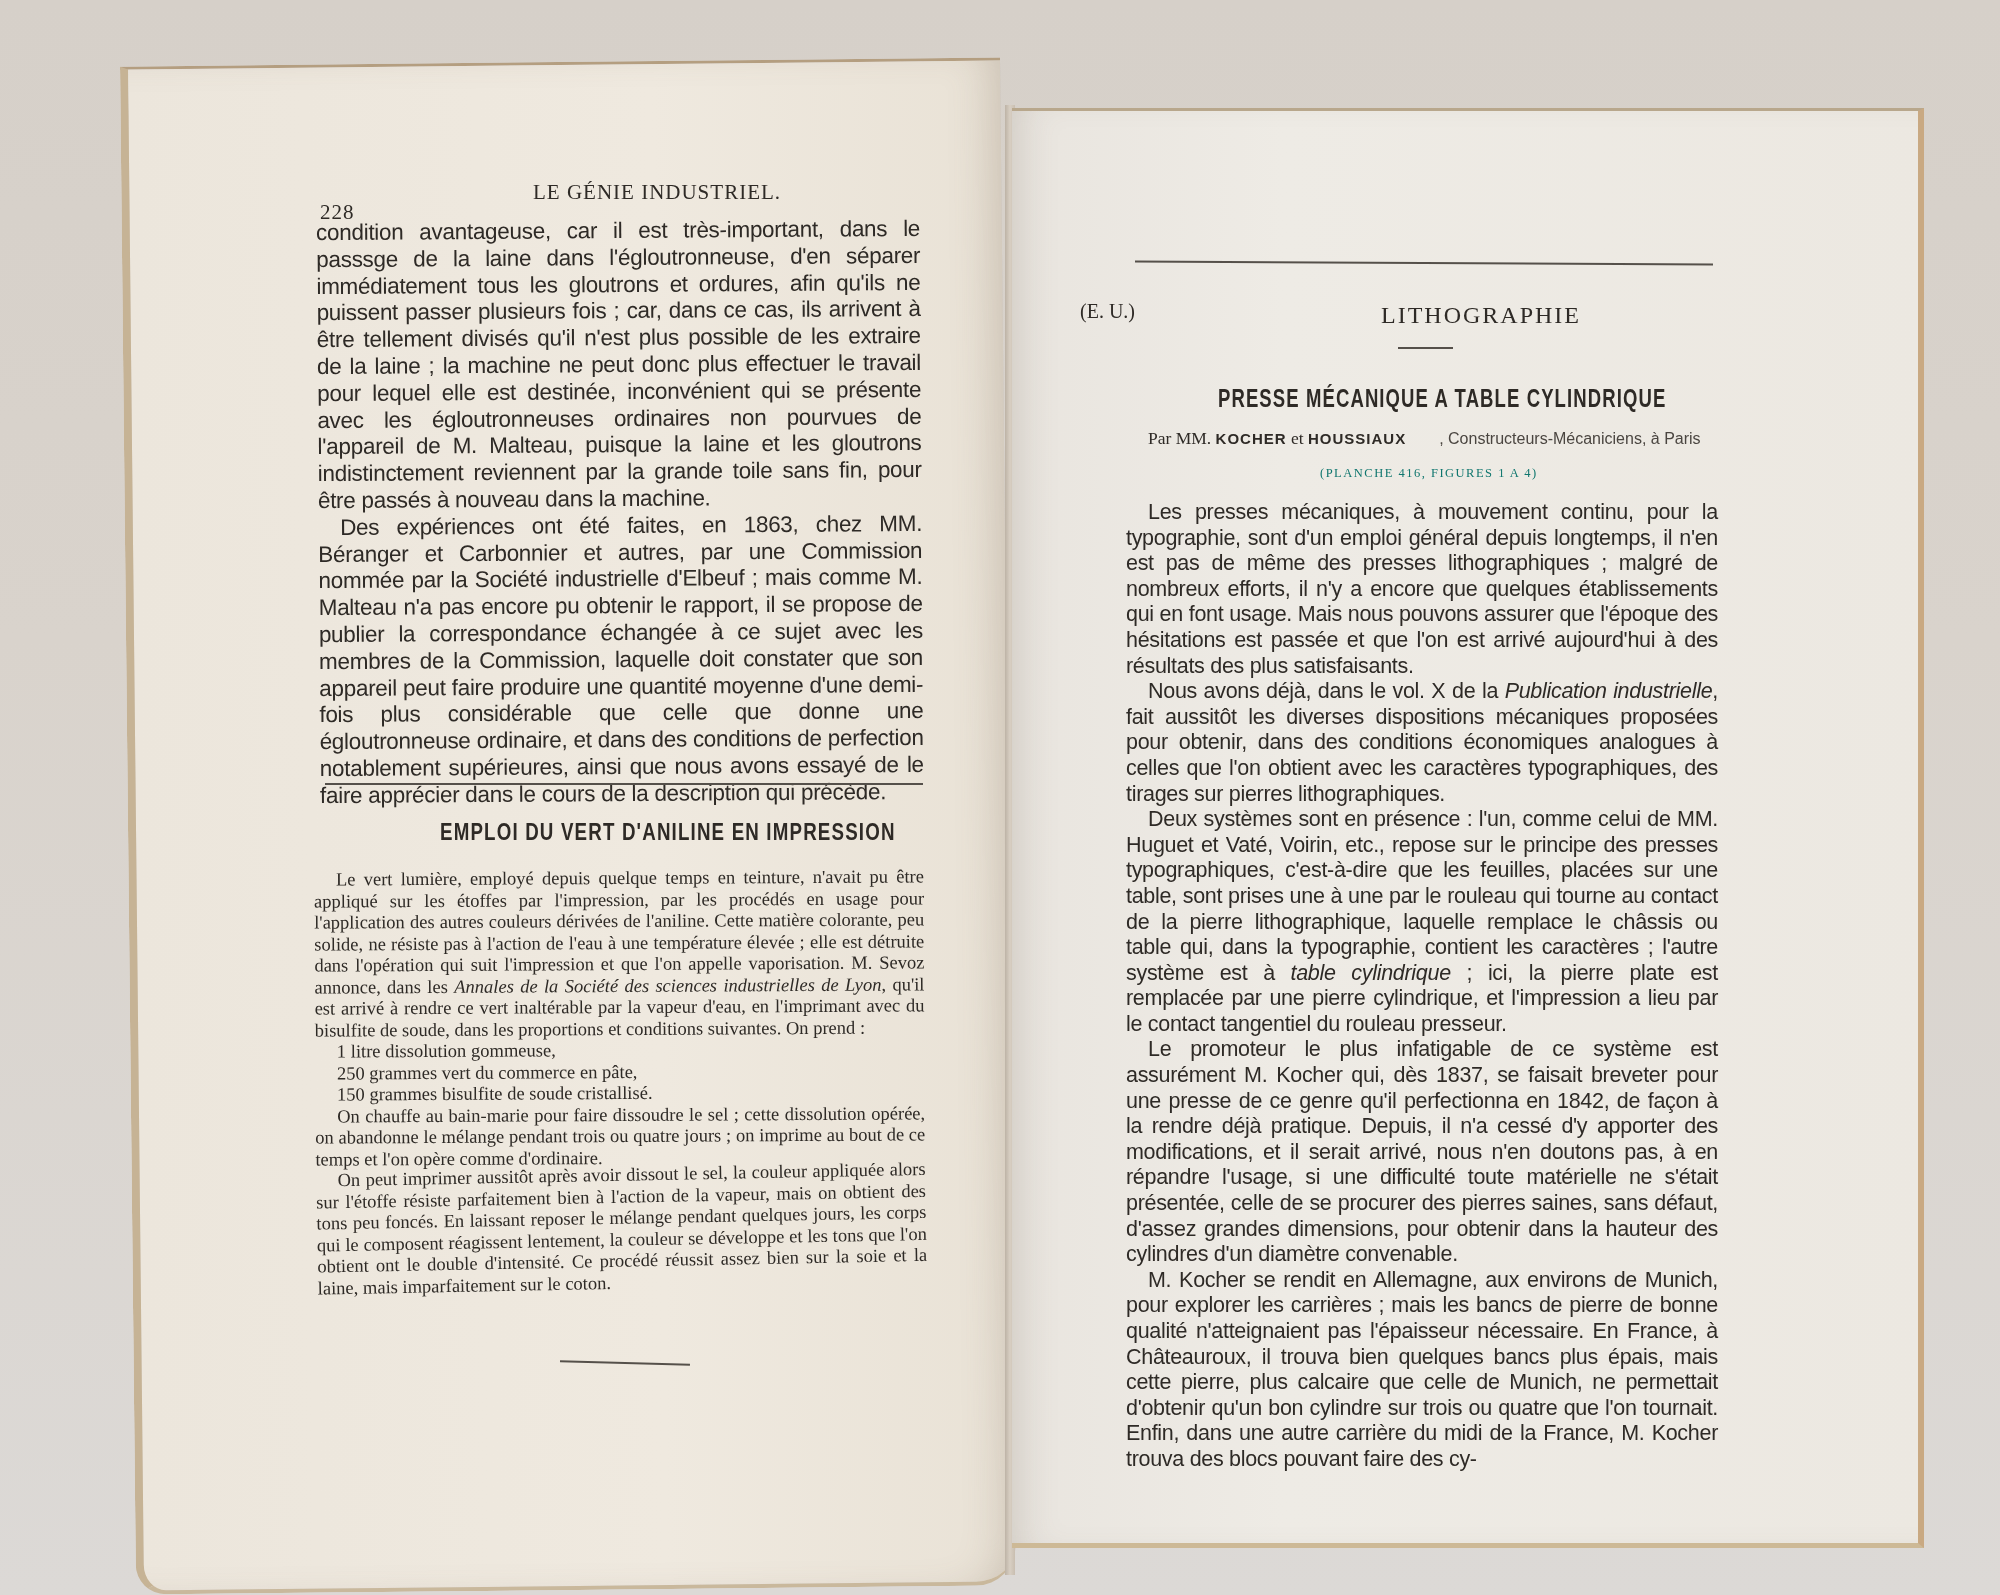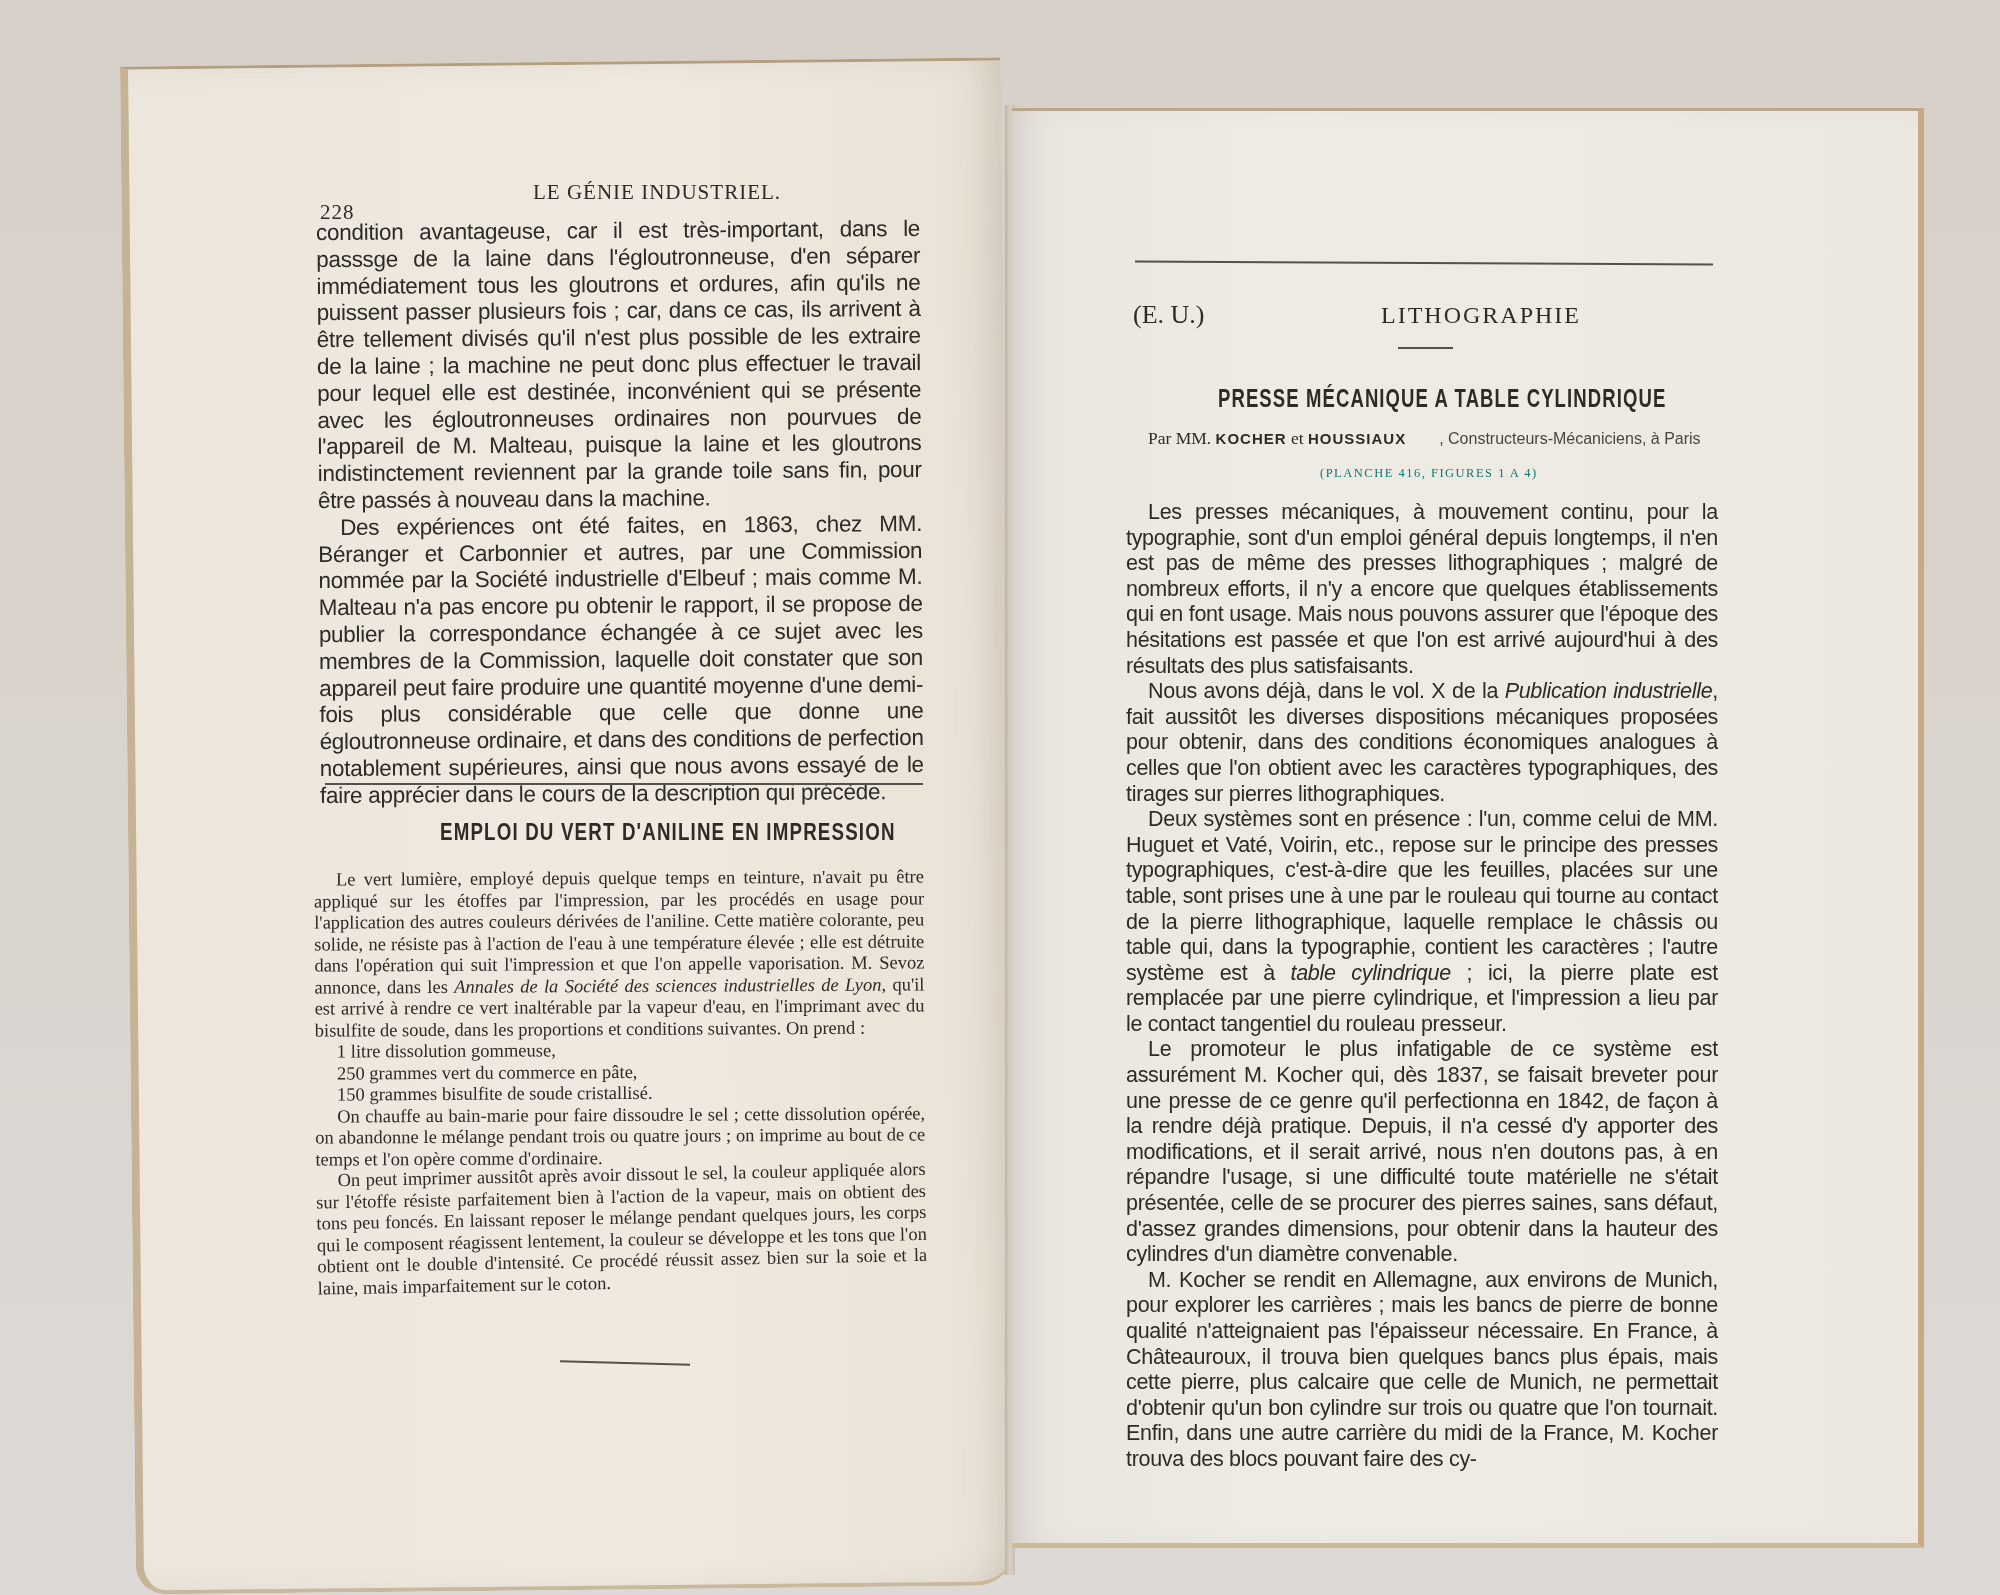--- a/index.html
+++ b/index.html
@@ -86,21 +86,21 @@
   <p class="indent">250 grammes vert du commerce en pâte,</p>
   <p class="indent">150 grammes bisulfite de soude cristallisé.</p>
   <p class="indent">On chauffe au bain-marie pour faire dissoudre le sel ; cette dissolution opérée, on abandonne le mélange pendant trois ou quatre jours ; on imprime au bout de ce temps et l'on opère comme d'ordinaire.</p>
   <p class="indent" style="transform:rotate(-0.8deg); transform-origin:left top;">On peut imprimer aussitôt après avoir dissout le sel, la couleur appliquée alors sur l'étoffe résiste parfaitement bien à l'action de la vapeur, mais on obtient des tons peu foncés. En laissant reposer le mélange pendant quelques jours, les corps qui le composent réagissent lentement, la couleur se développe et les tons que l'on obtient ont le double d'intensité. Ce procédé réussit assez bien sur la soie et la laine, mais imparfaitement sur le coton.</p>
 </div>
 
 <div class="rule" style="left:560px; top:1362px; width:130px; height:1.5px; transform:rotate(1.5deg);"></div>
 
 <div class="rule" style="left:1135px; top:262px; width:578px; transform:rotate(0.3deg);"></div>
 
-<div style="position:absolute; left:1133px; top:300px; font-size:26px;">(E. U.)</div>
+<div style="position:absolute; left:1080px; top:300px; font-size:20px;">(E. U.)</div>
 <div style="position:absolute; left:1381px; top:302px; font-size:24px; letter-spacing:2px;">LITHOGRAPHIE</div>
 <div class="rule" style="left:1398px; top:347px; width:55px; height:1.5px;"></div>
 
 <div class="section-title" style="left:1218px; top:384px; font-size:25px; transform:scaleX(0.74);">PRESSE MÉCANIQUE A TABLE CYLINDRIQUE</div>
 
 <div style="position:absolute; left:1148px; top:428px; font-size:17.5px; white-space:nowrap;">
   <span>Par MM. </span><span class="bold-name">KOCHER</span><span> et </span><span class="bold-name">HOUSSIAUX</span><span style="font-family:'Liberation Sans',sans-serif; font-size:16px; color:#4a4540;margin-left:33px;">, Constructeurs-Mécaniciens, à Paris</span>
 </div>
 
 <div style="position:absolute; left:1320px; top:466px; font-size:12.5px; letter-spacing:1.5px; color:#0f766e;">(PLANCHE 416, FIGURES 1 A 4)</div>

